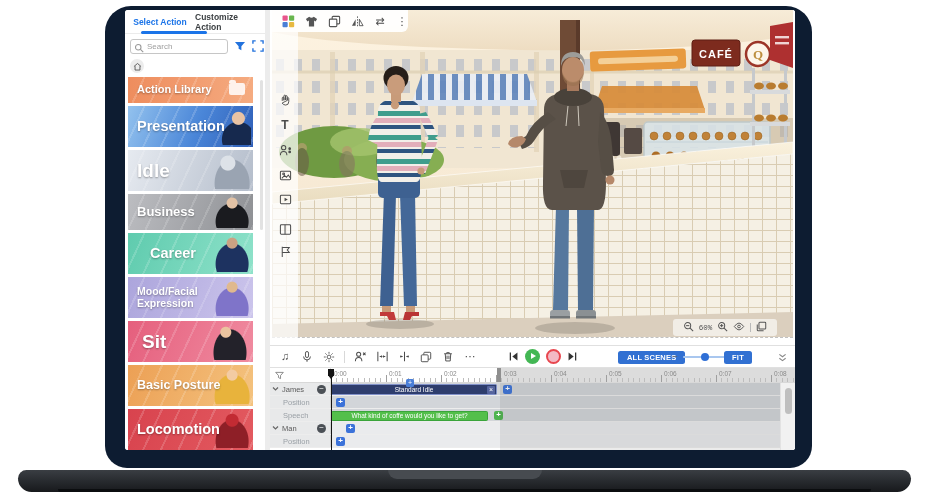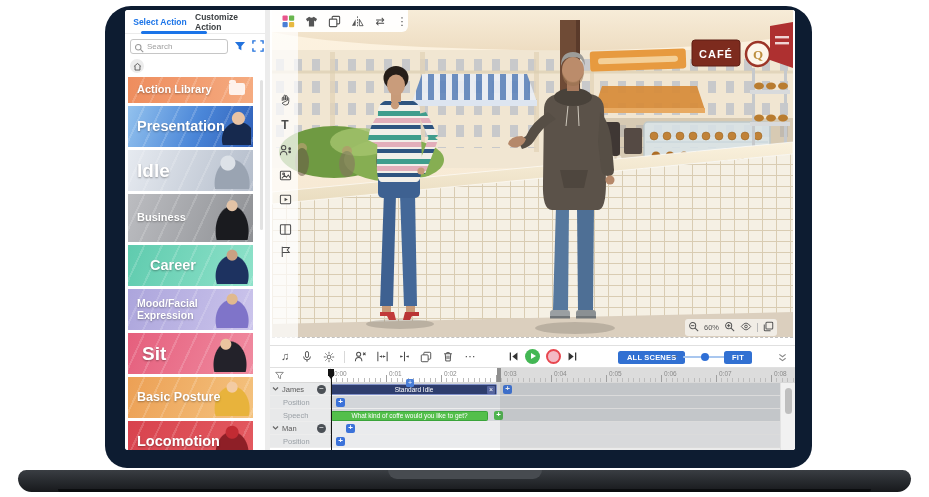--- a/index.html
+++ b/index.html
@@ -39,21 +39,21 @@
   .sb-item .streaks { position:absolute; inset:0; background:repeating-linear-gradient(115deg, transparent 0 14px, rgba(255,255,255,.16) 14px 16px); pointer-events:none; }
   .sb-item .fig { position:absolute; right:2px; top:2px; bottom:2px; width:42px; pointer-events:none; }
   .sb-item .lbl { position:relative; z-index:2; padding-left:9px; line-height:1.05; }
   .it0 { height:26px; background:linear-gradient(90deg,#ee8d5e,#f5ab80); font-size:11px; }
   .it0 .folder { position:absolute; right:8px; top:6px; width:16px; height:12px; background:rgba(255,255,255,.85); border-radius:2px; }
   .it0 .folder::before { content:""; position:absolute; left:0; top:-3px; width:7px; height:3px; background:rgba(255,255,255,.85); border-radius:2px 2px 0 0; }
   .it1 { height:41px; background:linear-gradient(110deg,#93c2ee,#4a86d8 55%,#2f5fb8); font-size:14.5px; }
   .it1 .fig { background:radial-gradient(circle at 70% 28%, #e9c3a4 0 6px, transparent 7px), radial-gradient(ellipse at 70% 85%, #16294e 0 16px, transparent 17px); }
   .it2 { height:41px; background:linear-gradient(110deg,#e6eaf0,#b4bdcb); font-size:19px; }
   .it2 .fig { background:radial-gradient(circle at 45% 30%, #dde2e8 0 7px, transparent 8px), radial-gradient(ellipse at 55% 85%, #9aa4b2 0 17px, transparent 18px); }
-  .it3 { height:48px; background:linear-gradient(110deg,#bcbdc1,#8e9094); font-size:11px; }
+  .it3 { height:36px; background:linear-gradient(110deg,#bcbdc1,#8e9094); font-size:13px; }
   .it3 .fig { background:radial-gradient(circle at 55% 22%, #e3c3a6 0 5px, transparent 6px), radial-gradient(ellipse at 55% 80%, #1a1b1f 0 16px, transparent 17px); }
   .it4 { height:41px; background:linear-gradient(110deg,#5fcbae,#8fe2ca); font-size:14.5px; }
   .it4 .lbl { padding-left:22px; }
   .it4 .fig { background:radial-gradient(circle at 55% 22%, #caa183 0 5px, transparent 6px), radial-gradient(ellipse at 55% 78%, #1d3260 0 16px, transparent 17px); }
   .it5 { height:41px; background:linear-gradient(110deg,#aca5dc,#ccc5ec); font-size:10.5px; }
   .it5 .fig { background:radial-gradient(circle at 55% 22%, #e0b98e 0 5px, transparent 6px), radial-gradient(ellipse at 55% 80%, #7f74c9 0 16px, transparent 17px); }
   .it6 { height:41px; background:linear-gradient(110deg,#e55f7d,#f08ba0); font-size:19px; }
   .it6 .lbl { padding-left:14px; }
   .it6 .fig { background:radial-gradient(circle at 40% 25%, #eac49f 0 5px, transparent 6px), radial-gradient(ellipse at 50% 80%, #23222a 0 16px, transparent 17px); }
   .it7 { height:41px; background:linear-gradient(110deg,#eca055,#f4c37f); font-size:12.5px; }
@@ -71,22 +71,22 @@
   .canvas svg.scene { display:block; width:521px; height:328px; }
 
   .vp-toolbar { position:absolute; left:2px; top:0; width:136px; height:22px; background:rgba(255,255,255,.94);
                 display:flex; align-items:center; gap:10px; padding-left:10px; border-radius:0 0 6px 0; }
   .vp-toolbar .ic, .tool-strip .ic, .tl-left .ic { display:flex; align-items:center; justify-content:center; width:14px; height:14px; cursor:pointer; color:#4c4c4c; }
   .glyph { font-size:11px; color:#4c4c4c; line-height:1; }
 
   .tool-strip { position:absolute; left:2px; top:22px; width:26px; height:306px; background:rgba(255,255,255,.72); }
   .tool-strip .ic { position:absolute; left:6px; }
 
-  .zoom-pill { position:absolute; right:18px; bottom:9px; width:92px; height:17px; background:rgba(255,255,255,.62);
-               border-radius:3px; display:flex; align-items:center; justify-content:center; gap:5px; }
+  .zoom-pill { position:absolute; right:18px; bottom:9px; width:104px; height:17px; background:rgba(255,255,255,.62);
+               border-radius:3px; display:flex; align-items:center; justify-content:center; gap:5px;font-family:Liberation Mono, monospace; }
   .zoom-label { font-size:7.5px; color:#555; }
   .pill-div { width:1px; height:9px; background:#b9b9b9; }
 
   
   .timeline { position:absolute; left:0; top:335px; right:0; height:105px; background:#fff; }
   .tl-toolbar { position:absolute; left:0; top:0; right:0; height:23px; border-top:1px solid #e0e0e0; border-bottom:1px solid #e0e0e0; background:#fff; }
   .tl-left { position:absolute; left:8px; top:0; height:100%; display:flex; align-items:center; gap:8px; }
   .tl-div { width:1px; height:12px; background:#d8d8d8; }
   .transport { position:absolute; left:238px; top:0; height:100%; display:flex; align-items:center; gap:6px; }
   .t-btn { cursor:pointer; display:flex; align-items:center; justify-content:center; }

